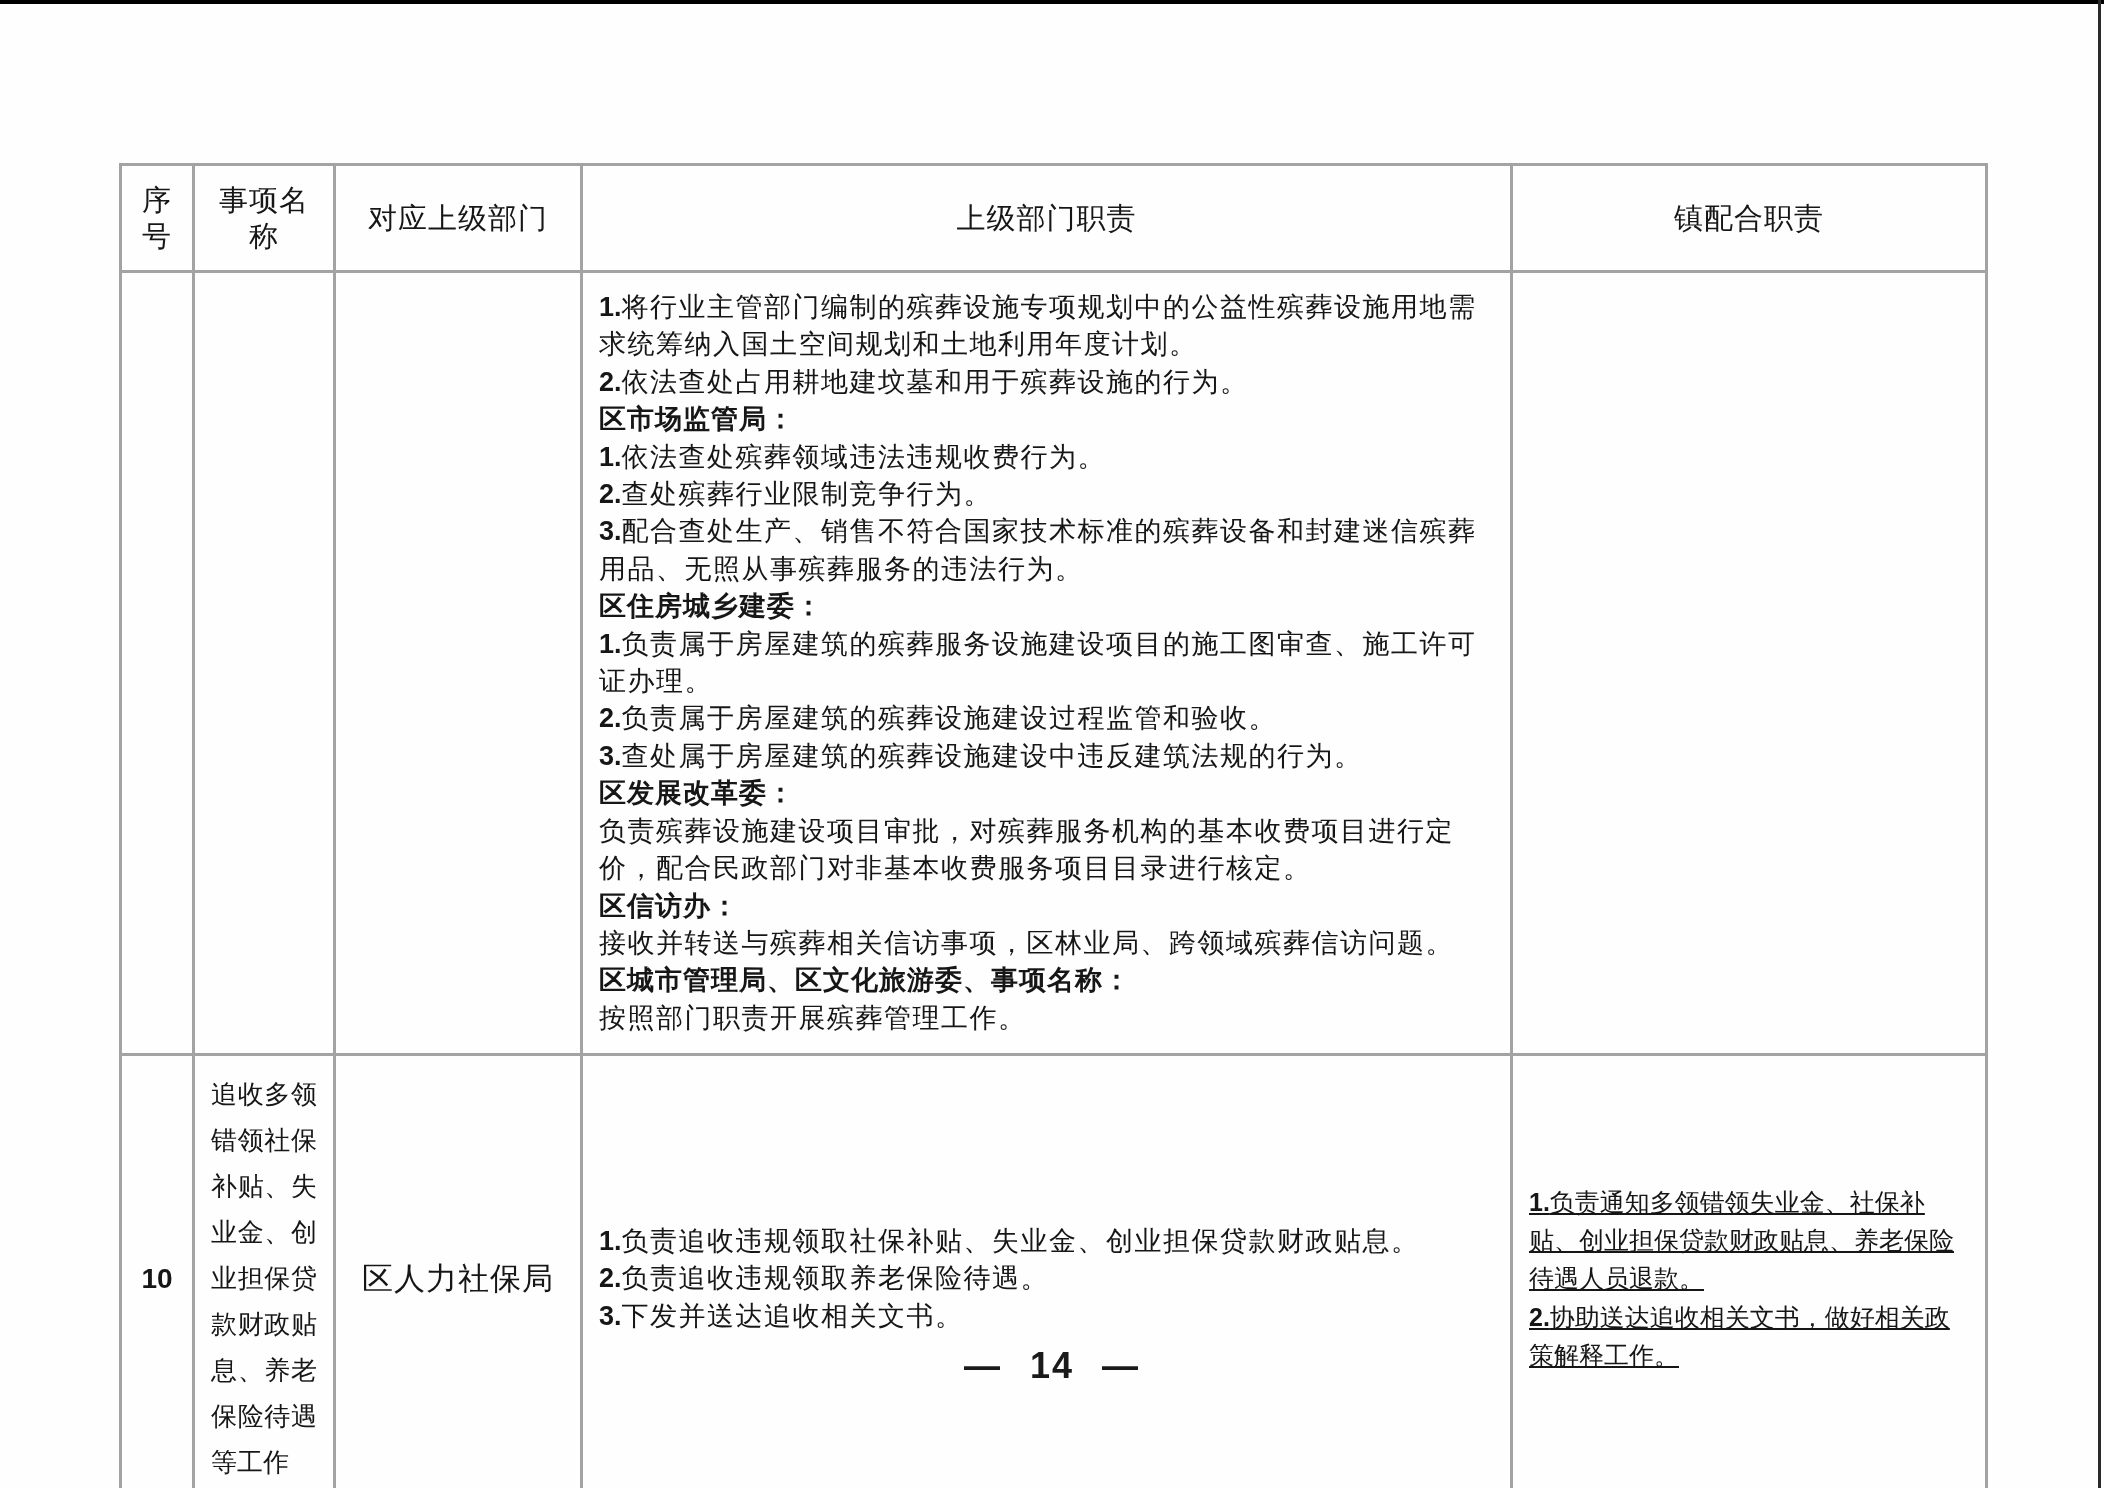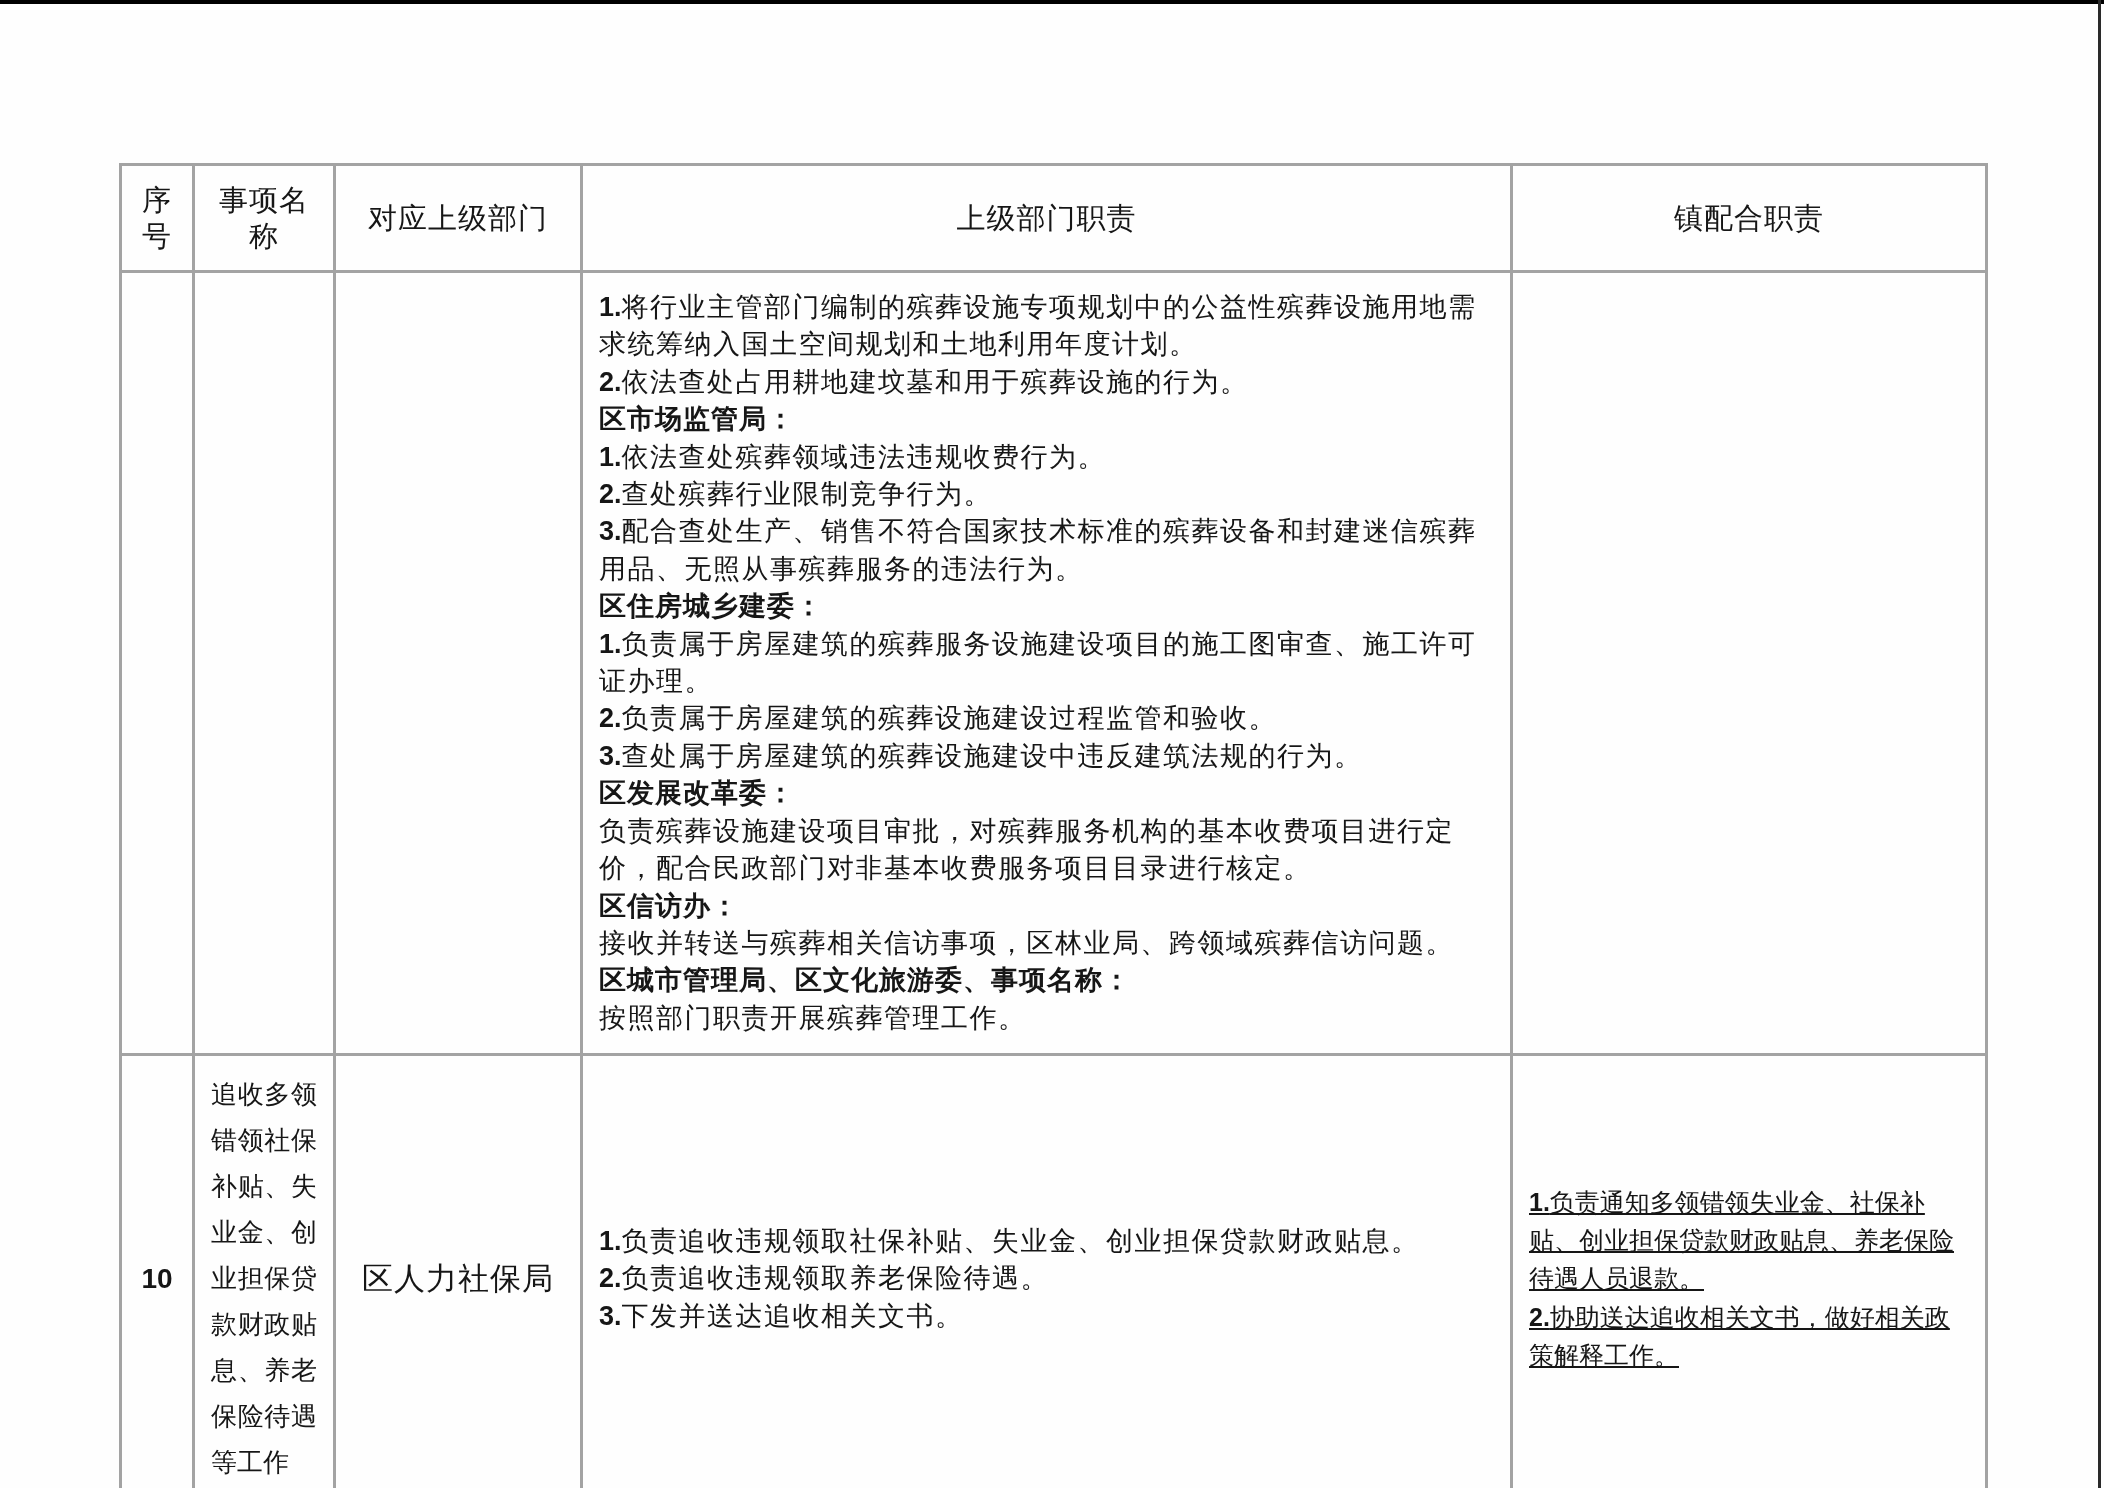--- a/index.html
+++ b/index.html
@@ -149,14 +149,15 @@
             </td>
           <td class="town-cell">
               <div class="block item"><span class="num">1.</span>负责通知多领错领失业金、社保补贴、创业担保贷款财政贴息、养老保险待遇人员退款。</div>
               <div class="block item"><span class="num">2.</span>协助送达追收相关文书，做好相关政策解释工作。</div>
             </td>
         </tr>
       </tbody>
     </table>
   </div>
 
+  <div class="page-number">— 14 —</div>
 
 </div>
 
 </body></html>

